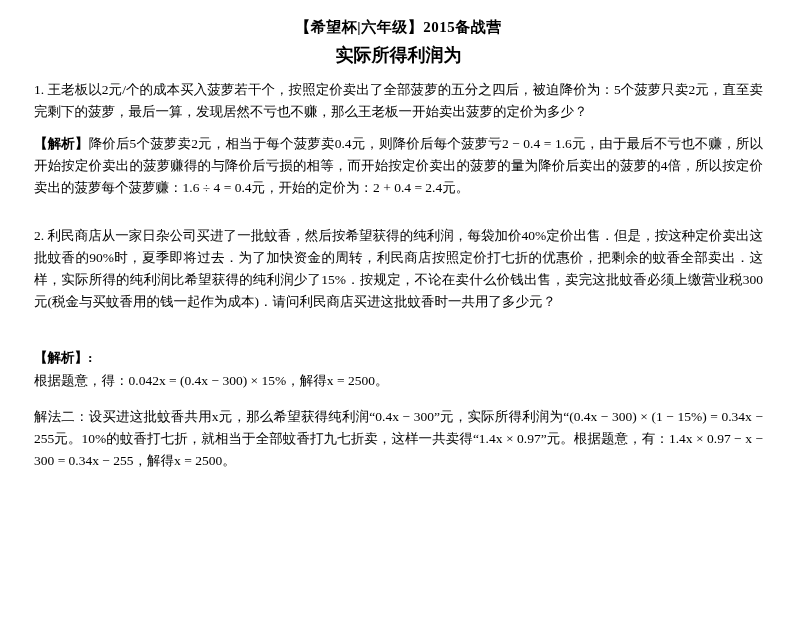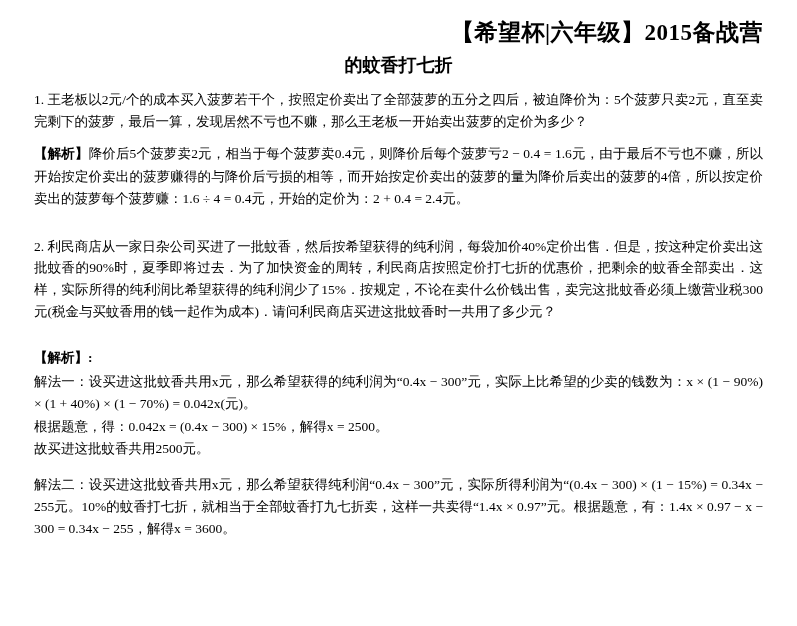--- a/index.html
+++ b/index.html
@@ -15,22 +15,22 @@
     color: #000000;
   }
   .page {
     width: 797px;
     height: 626px;
     box-sizing: border-box;
     padding: 10px 34px 0 34px;
     position: relative;
   }
   .doc-title {
-    text-align: right;
-    font-size: 23px;
+    text-align: center;
+    font-size: 15px;
     font-weight: bold;
     letter-spacing: 0.5px;
     margin: 8px 0 2px 0;
     line-height: 1.3;
   }
   .doc-subtitle {
     text-align: center;
     font-size: 18px;
     font-weight: bold;
     margin: 6px 0 12px 0;
@@ -59,41 +59,39 @@
     line-height: 1.62;
     margin: 0 0 2px 0;
   }
 </style>
 </head>
 <body>
 
 <div class="page">
 
   <div class="doc-title">【希望杯|六年级】2015备战营</div>
-  <div class="doc-subtitle">的蚊香打七折</div>
+  <div class="doc-subtitle">实际所得利润为</div>
 
   <div class="blk">
     <p class="para">1. 王老板以2元/个的成本买入菠萝若干个，按照定价卖出了全部菠萝的五分之四后，被迫降价为：5个菠萝只卖2元，直至卖完剩下的菠萝，最后一算，发现居然不亏也不赚，那么王老板一开始卖出菠萝的定价为多少？</p>
   </div>
 
   <div class="blk">
     <p class="para"><span class="bold">【解析】</span><span>降价后5个菠萝卖2元，相当于每个菠萝卖0.4元，则降价后每个菠萝亏2 − 0.4 = 1.6元，由于最后不亏也不赚，所以开始按定价卖出的菠萝赚得的与降价后亏损的相等，而开始按定价卖出的菠萝的量为降价后卖出的菠萝的4倍，所以按定价卖出的菠萝每个菠萝赚：1.6 ÷ 4 = 0.4元，开始的定价为：2 + 0.4 = 2.4元。</span></p>
   </div>
 
   <div class="blk" style="margin-top:26px;">
     <p class="para">2. 利民商店从一家日杂公司买进了一批蚊香，然后按希望获得的纯利润，每袋加价40%定价出售．但是，按这种定价卖出这批蚊香的90%时，夏季即将过去．为了加快资金的周转，利民商店按照定价打七折的优惠价，把剩余的蚊香全部卖出．这样，实际所得的纯利润比希望获得的纯利润少了15%．按规定，不论在卖什么价钱出售，卖完这批蚊香必须上缴营业税300元(税金与买蚊香用的钱一起作为成本)．请问利民商店买进这批蚊香时一共用了多少元？</p>
   </div>
 
-  <div style="margin-top:24px;">
+  <div style="margin-top:34px;">
     <div class="sec-label">【解析】:</div>
 
     <div>
-      <p class="para tight">解法一：设买进这批蚊香共用x元，那么希望获得的纯利润为“0.4x − 300”元，实际上比希望的少卖的钱数为：x × (1 − 90%) × (1 + 40%) × (1 − 70%) = 0.042x(元)。</p>
       <p class="para tight">根据题意，得：0.042x = (0.4x − 300) × 15%，解得x = 2500。</p>
-      <p class="para">故买进这批蚊香共用2500元。</p>
     </div>
 
     <div style="margin-top:14px;">
-      <p class="para tight">解法二：设买进这批蚊香共用x元，那么希望获得纯利润“0.4x − 300”元，实际所得利润为“(0.4x − 300) × (1 − 15%) = 0.34x − 255元。10%的蚊香打七折，就相当于全部蚊香打九七折卖，这样一共卖得“1.4x × 0.97”元。根据题意，有：1.4x × 0.97 − x − 300 = 0.34x − 255，解得x = 3600。</p>
+      <p class="para tight">解法二：设买进这批蚊香共用x元，那么希望获得纯利润“0.4x − 300”元，实际所得利润为“(0.4x − 300) × (1 − 15%) = 0.34x − 255元。10%的蚊香打七折，就相当于全部蚊香打九七折卖，这样一共卖得“1.4x × 0.97”元。根据题意，有：1.4x × 0.97 − x − 300 = 0.34x − 255，解得x = 2500。</p>
     </div>
   </div>
 
 </div>
 
 </body></html>

